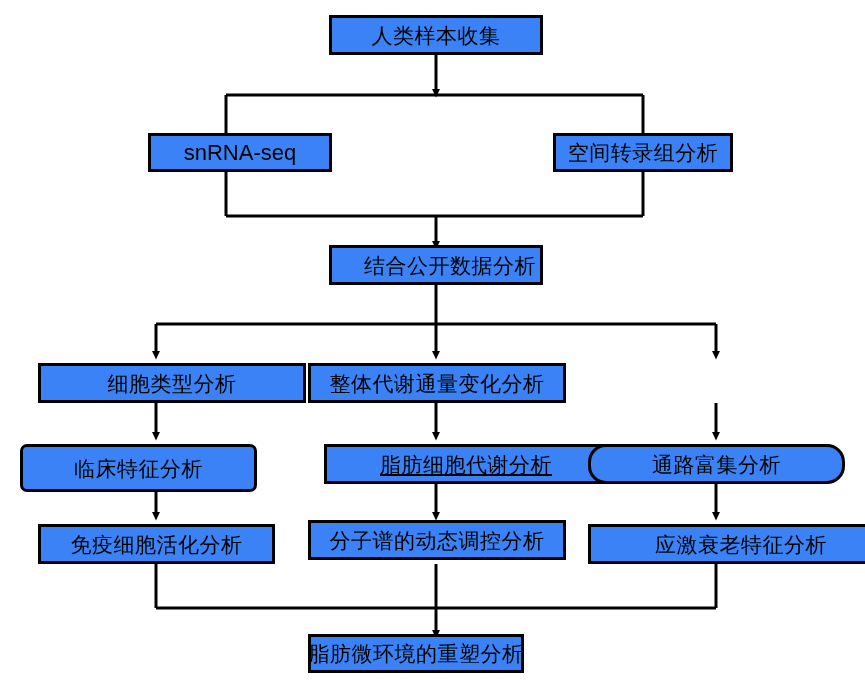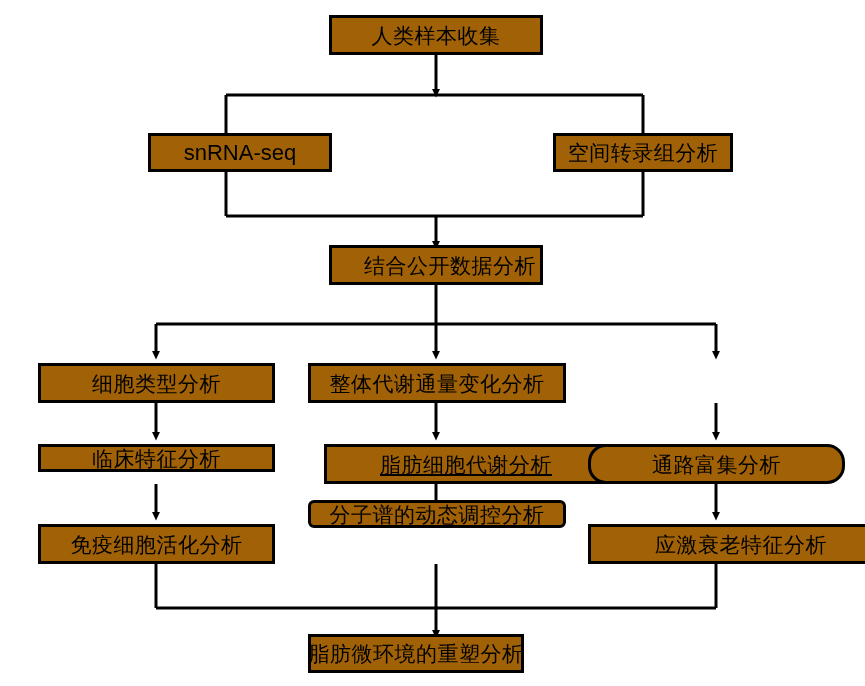--- a/index.html
+++ b/index.html
@@ -21,21 +21,21 @@
     position: absolute;
     left: 0;
     top: 0;
     width: 865px;
     height: 686px;
   }
   .node-box {
     position: absolute;
     box-sizing: border-box;
     border: 3px solid #000000;
-    background: #a16207;
+    background: #3b82f6;
     display: flex;
     align-items: center;
     justify-content: center;
     color: #000000;
     line-height: 1;
     white-space: nowrap;
     z-index: 2;
   }
   .node-label {
     font-size: 21px;
@@ -103,37 +103,37 @@
   </div>
 
   <div class="node-box" style="left:553px; top:133px; width:180px; height:39px;">
     <span class="node-label">空间转录组分析</span>
   </div>
 
   <div class="node-box" style="left:329px; top:245px; width:214px; height:40px;padding-left:28px;">
     <span class="node-label">结合公开数据分析</span>
   </div>
 
-  <div class="node-box" style="left:38px; top:363px; width:237px; height:40px;">
+  <div class="node-box" style="left:38px; top:363px; width:268px; height:40px;">
     <span class="node-label">细胞类型分析</span>
   </div>
-  <div class="node-box" style="left:38px; top:444px; width:237px; height:28px;">
+  <div class="node-box" style="left:20px; top:444px; width:237px; height:48px;border-radius:7px;">
     <span class="node-label">临床特征分析</span>
   </div>
   <div class="node-box" style="left:308px; top:363px; width:258px; height:40px;">
     <span class="node-label">整体代谢通量变化分析</span>
   </div>
 
   <div class="node-box" style="left:38px; top:524px; width:237px; height:40px;">
     <span class="node-label">免疫细胞活化分析</span>
   </div>
   <div class="node-box" style="left:324px; top:444px; width:284px; height:40px;text-decoration:underline;">
     <span class="node-label">脂肪细胞代谢分析</span>
   </div>
-  <div class="node-box" style="left:308px; top:500px; width:258px; height:28px;border-radius:6px;">
+  <div class="node-box" style="left:308px; top:520px; width:258px; height:40px;">
     <span class="node-label">分子谱的动态调控分析</span>
   </div>
 
   <div class="node-box" style="left:588px; top:444px; width:257px; height:40px;border-radius:18px;">
     <span class="node-label">通路富集分析</span>
   </div>
   <div class="node-box" style="left:588px; top:524px; width:306px; height:40px;">
     <span class="node-label">应激衰老特征分析</span>
   </div>
 

